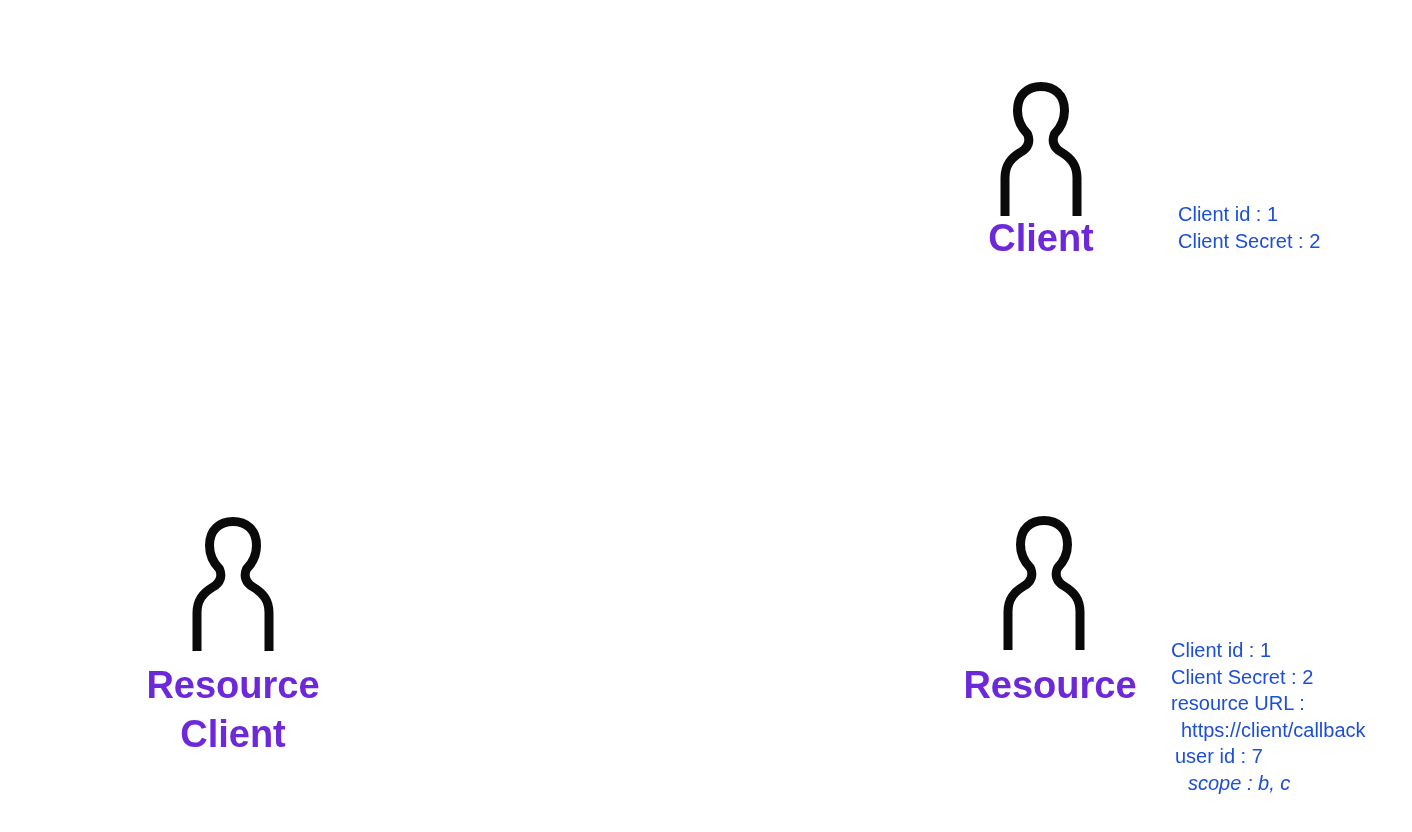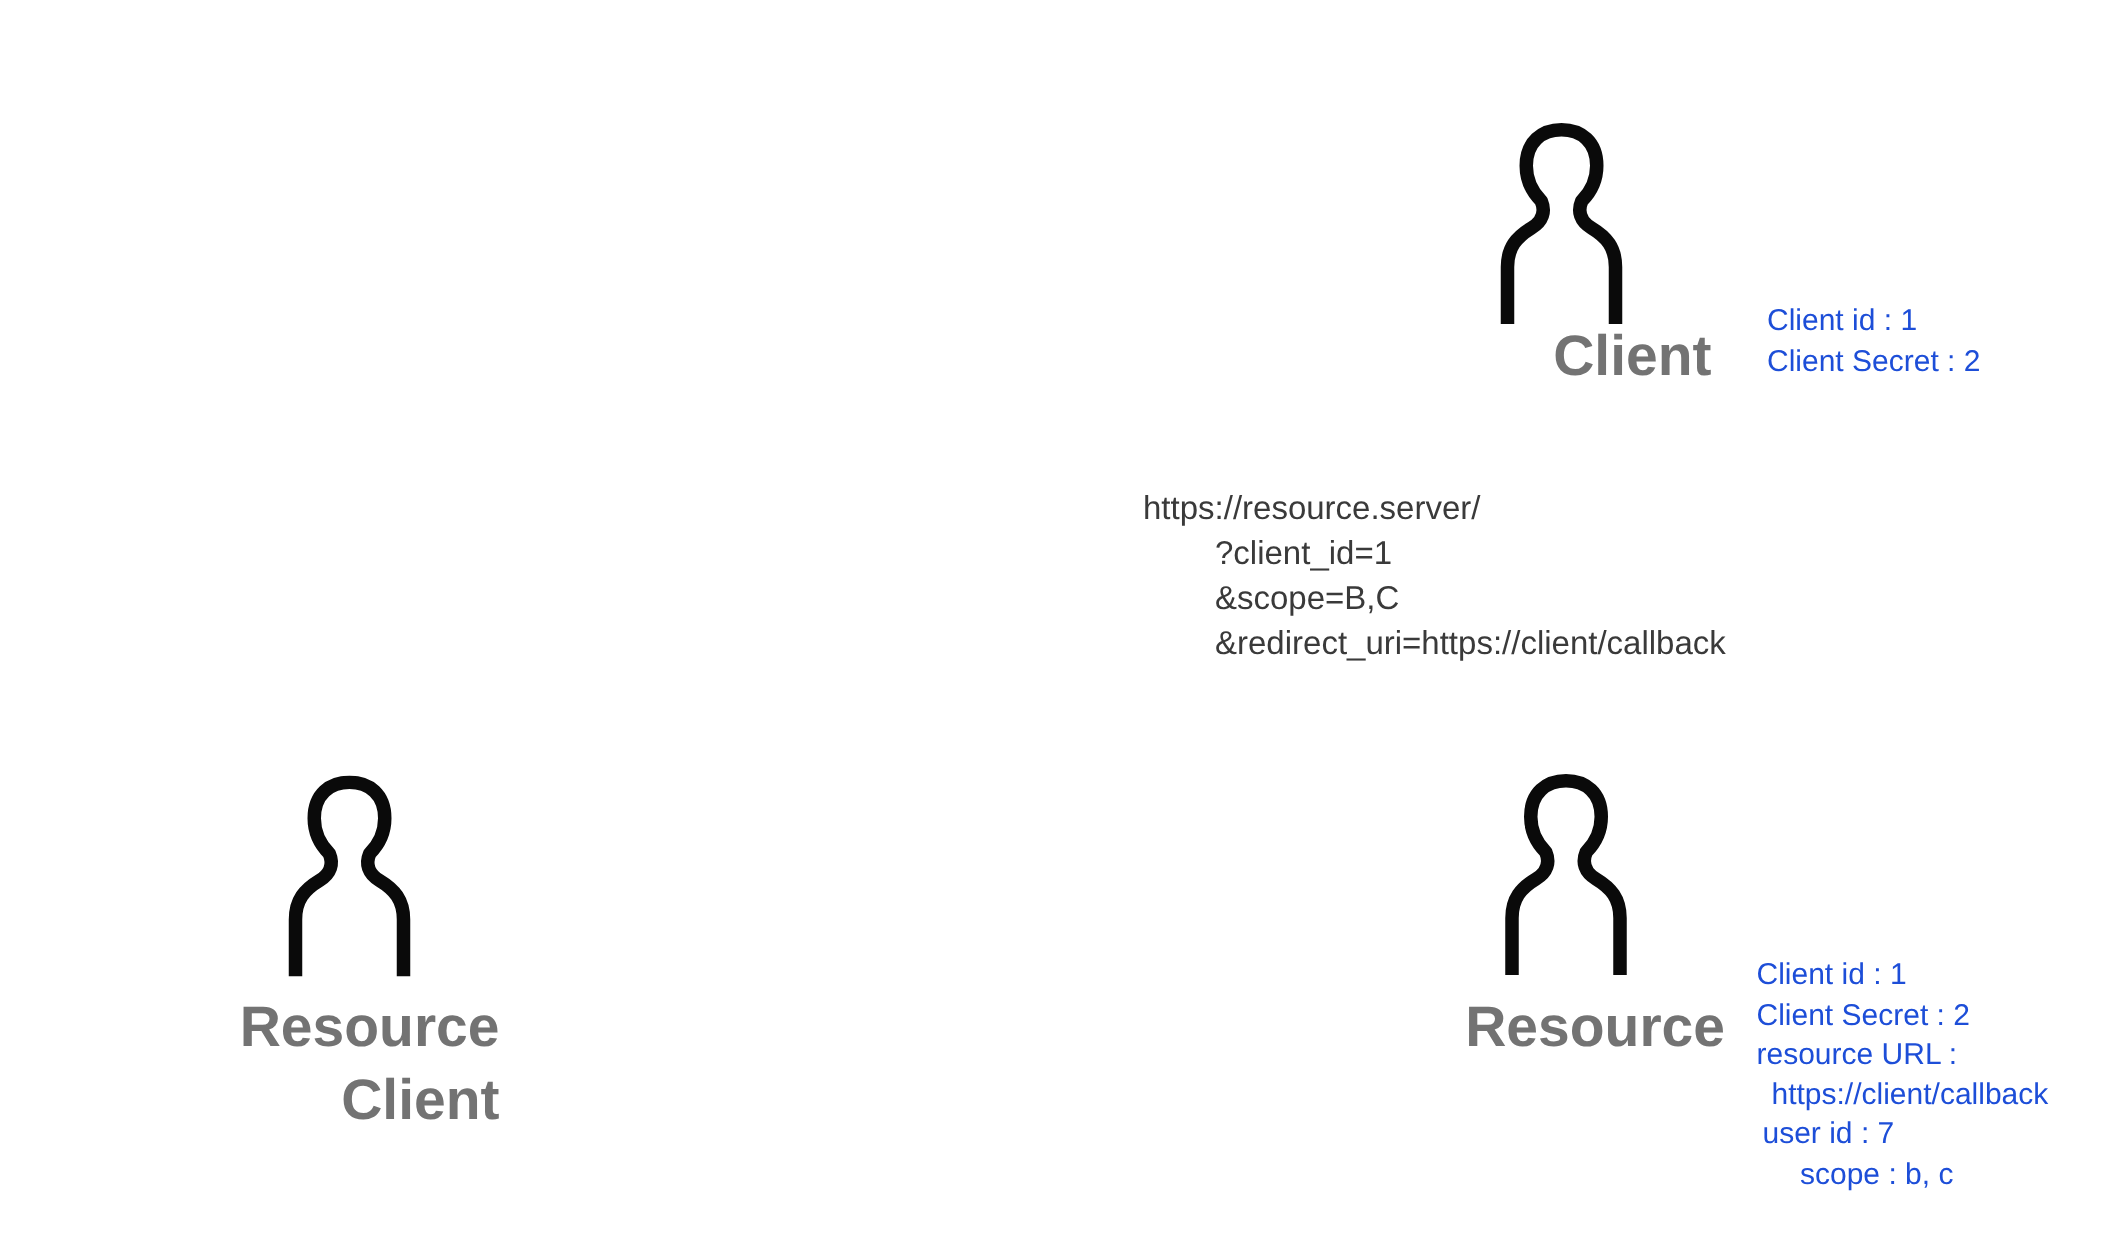--- a/index.html
+++ b/index.html
@@ -8,46 +8,46 @@
     position: relative;
     width: 1412px;
     height: 832px;
     background: #ffffff;
     overflow: hidden;
     font-family: "Liberation Sans", sans-serif;
   }
   .person-icon-svg { display: block; }
   .actor-label {
     position: absolute;
-    text-align: right;
+    text-align: center;
     font-weight: 700;
     font-size: 38px;
     line-height: 49px;
-    color: #737373;
+    color: #6d28d9;
     letter-spacing: 0px;
   }
   .info-block {
     position: absolute;
     font-size: 20px;
     line-height: 27px;
     color: #1d4ed8;
     white-space: nowrap;
   }
   .info-block.tight { line-height: 26.5px; }
   .url-block {
     position: absolute;
     font-size: 22px;
     line-height: 30px;
     color: #3a3a3a;
     white-space: nowrap;
   }
   .url-line.indent { margin-left: 48px; }
   .iline.ind-a { margin-left: 10px; text-align: right; }
   .iline.ind-b { margin-left: 4px; }
-  .iline.ind-c { margin-left: 29px; }
+  .iline.ind-c { margin-left: 17px; font-style: italic; }
   .abs { position: absolute; }
 </style>
 </head>
 <body>
 
 <svg width="0" height="0" style="position:absolute" aria-hidden="true">
   <defs>
     <symbol id="person-shape" viewBox="0 0 98 134">
       <path d="M 13 134 L 13 96
                C 13 83 19 76 29 70
@@ -70,26 +70,20 @@
       <use href="#person-shape"></use>
     </svg>
   </div>
   <div class="actor-label" style="left:941px; top:214px; width:200px;">Client</div>
 
   <div class="info-block" style="left:1178px; top:201px;">
     <div class="iline">Client id : 1</div>
     <div class="iline">Client Secret : 2</div>
   </div>
 
-  <div class="url-block" style="left:762px; top:324px;">
-    <div class="url-line">https://resource.server/</div>
-    <div class="url-line indent">?client_id=1</div>
-    <div class="url-line indent">&amp;scope=B,C</div>
-    <div class="url-line indent">&amp;redirect_uri=https://client/callback</div>
-  </div>
 
   <div class="abs" style="left:184px; top:517px;">
     <svg class="person-icon-svg" width="98" height="134">
       <use href="#person-shape"></use>
     </svg>
   </div>
   <div class="actor-label" style="left:133px; top:661px; width:200px;">
     <div>Resource</div>
     <div>Client</div>
   </div>

